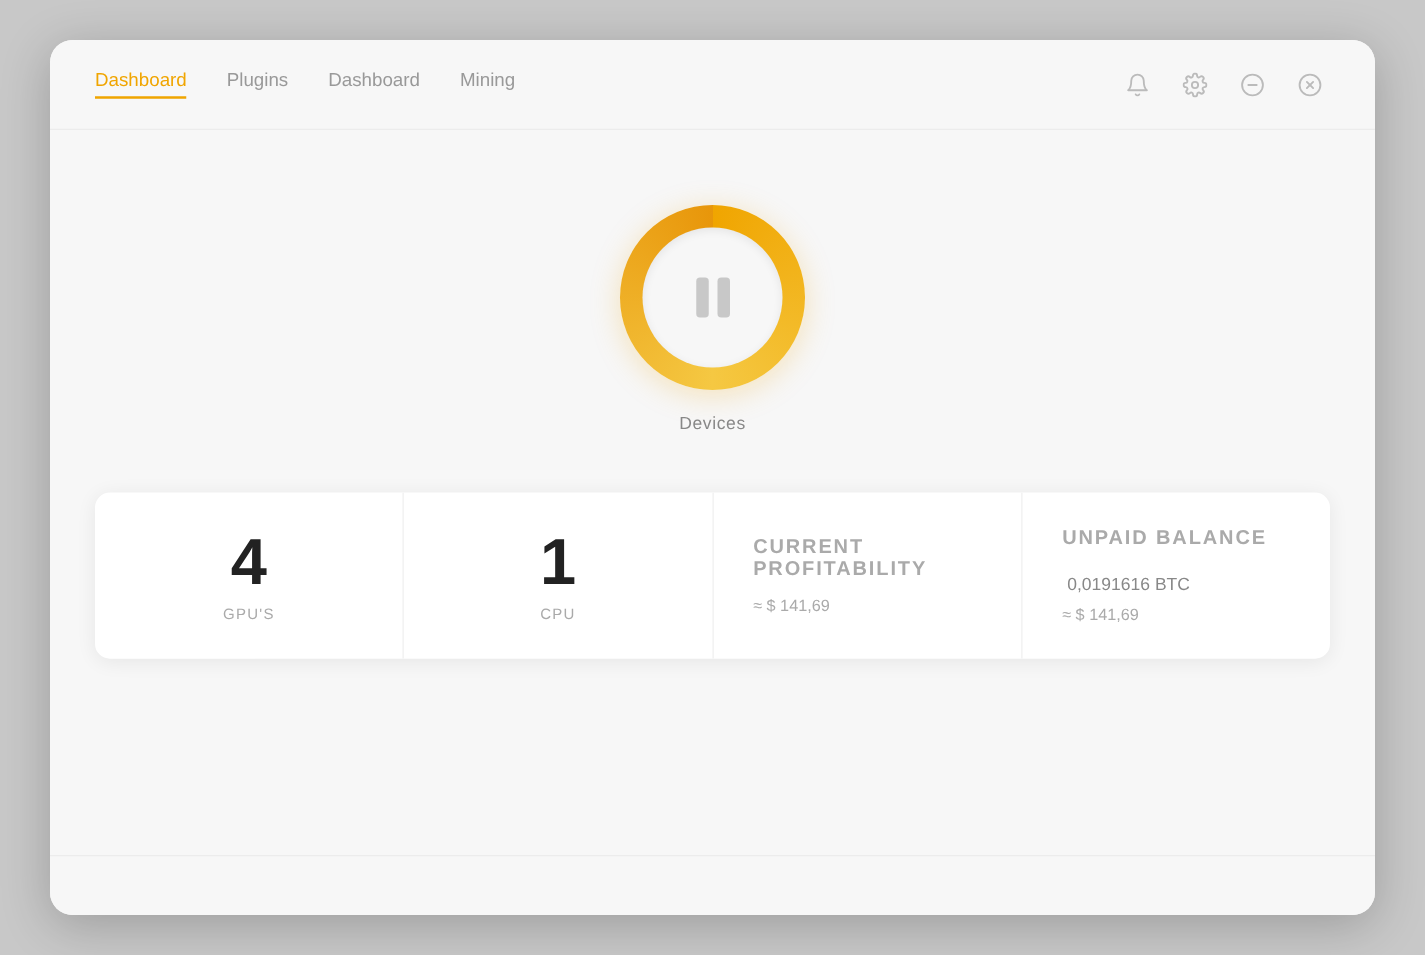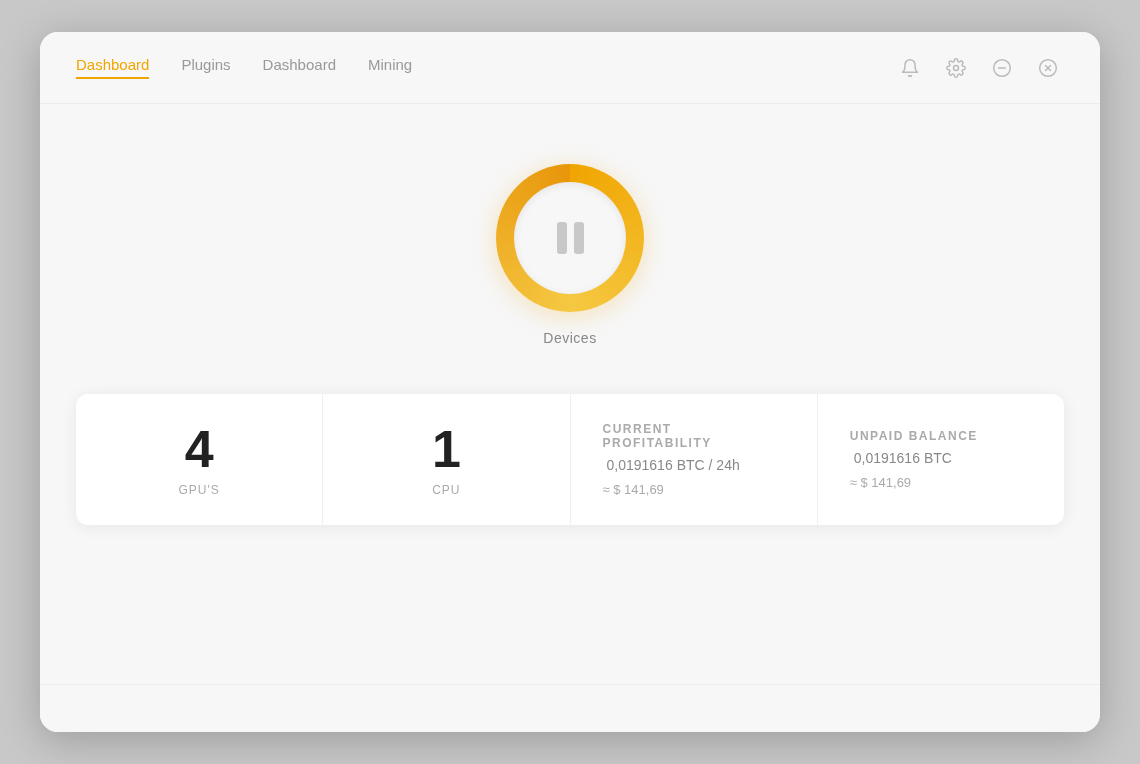--- a/index.html
+++ b/index.html
@@ -180,25 +180,26 @@
 
     .stat-sublabel {
       font-size: 12px;
       color: #aaa;
       letter-spacing: 1px;
       text-transform: uppercase;
       font-weight: 400;
     }
 
     .stat-card-header {
-      font-size: 12px;
+      font-size: 16px;
       color: #aaa;
       letter-spacing: 1.5px;
       text-transform: uppercase;
       font-weight: 600;
+      margin-bottom: 12px;
     }
 
     .stat-main-value {
       font-size: 22px;
       font-weight: 700;
       color: #222;
       margin-bottom: 6px;
     }
 
     .stat-main-value span {
@@ -290,23 +291,20 @@
         <div class="stat-sublabel">GPU'S</div>
       </div>
 
       <div class="stat-card centered">
         <div class="stat-value-big">1</div>
         <div class="stat-sublabel">CPU</div>
       </div>
 
       <div class="stat-card">
         <div class="stat-card-header">CURRENT PROFITABILITY</div>
-        <div class="stat-main-value">
-          <span>0,0191616</span><span>BTC / 24h</span>
-        </div>
         <div class="stat-sub-value">≈ $ 141,69</div>
       </div>
 
       <div class="stat-card">
         <div class="stat-card-header">UNPAID BALANCE</div>
         <div class="stat-main-value">
           <span>0,0191616</span><span>BTC</span>
         </div>
         <div class="stat-sub-value">≈ $ 141,69</div>
       </div>

